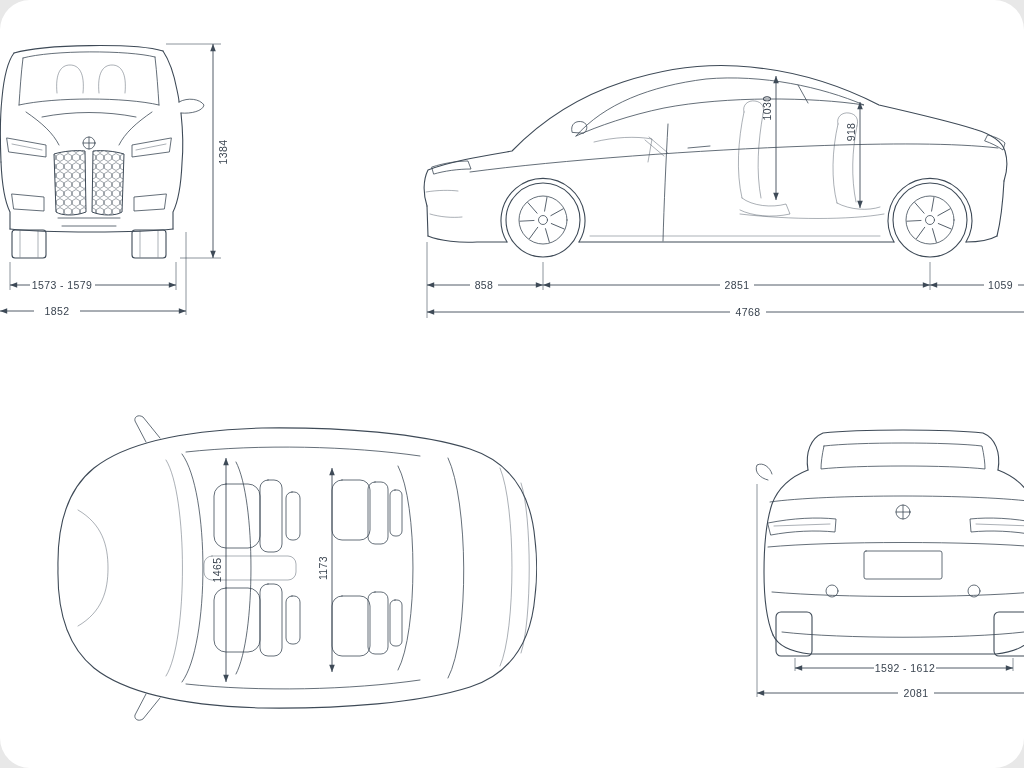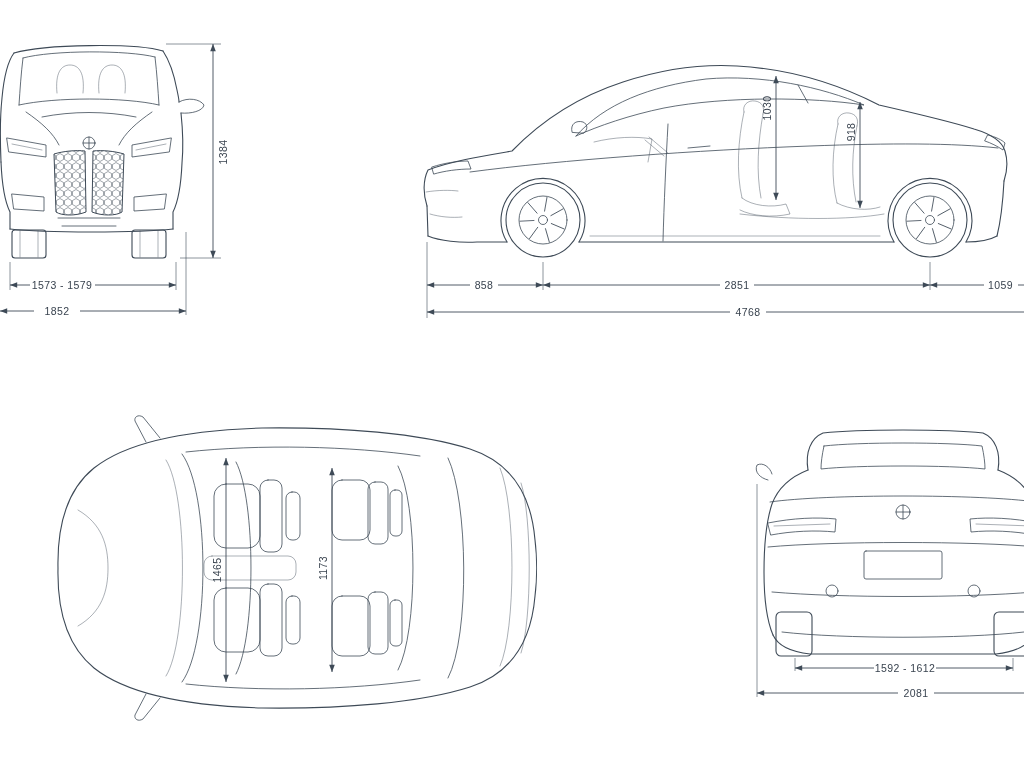--- a/index.html
+++ b/index.html
@@ -1,20 +1,21 @@
 <!DOCTYPE html>
 <html style="--line: #3e4a57; --text: #39434f; --bg: #ffffff;"><head>
 <meta charset="utf-8">
 <style>
   :root { --line:#3e4a57; --text:#39434f; --bg:#ffffff; }
   html,body { margin:0; padding:0; background:#e8e8e8; }
   .stage {
     position:relative; width:1024px; height:768px;
     background:var(--bg); overflow:hidden;
     font-family:"Liberation Sans", sans-serif;
+    border-radius:30px;
   }
   svg { display:block; }
   .s1 { stroke:var(--line); stroke-width:1.1; fill:none; stroke-linecap:round; stroke-linejoin:round; }
   .s2 { stroke:var(--line); stroke-width:.8; fill:none; stroke-linecap:round; stroke-linejoin:round; }
   .faint { stroke:var(--line); stroke-width:.8; fill:none; opacity:.55; stroke-linecap:round; }
   .dim { stroke:var(--line); stroke-width:.9; fill:none; }
   .ext { stroke:var(--line); stroke-width:.7; fill:none; opacity:.85; }
   .lbl { font-family:"Liberation Sans", sans-serif; font-size:10.5px; fill:var(--text); letter-spacing:.4px; }
   .arrowhead { fill:var(--line); }
   .kidney { fill:url(#hexpat); stroke:var(--line); stroke-width:1; }

